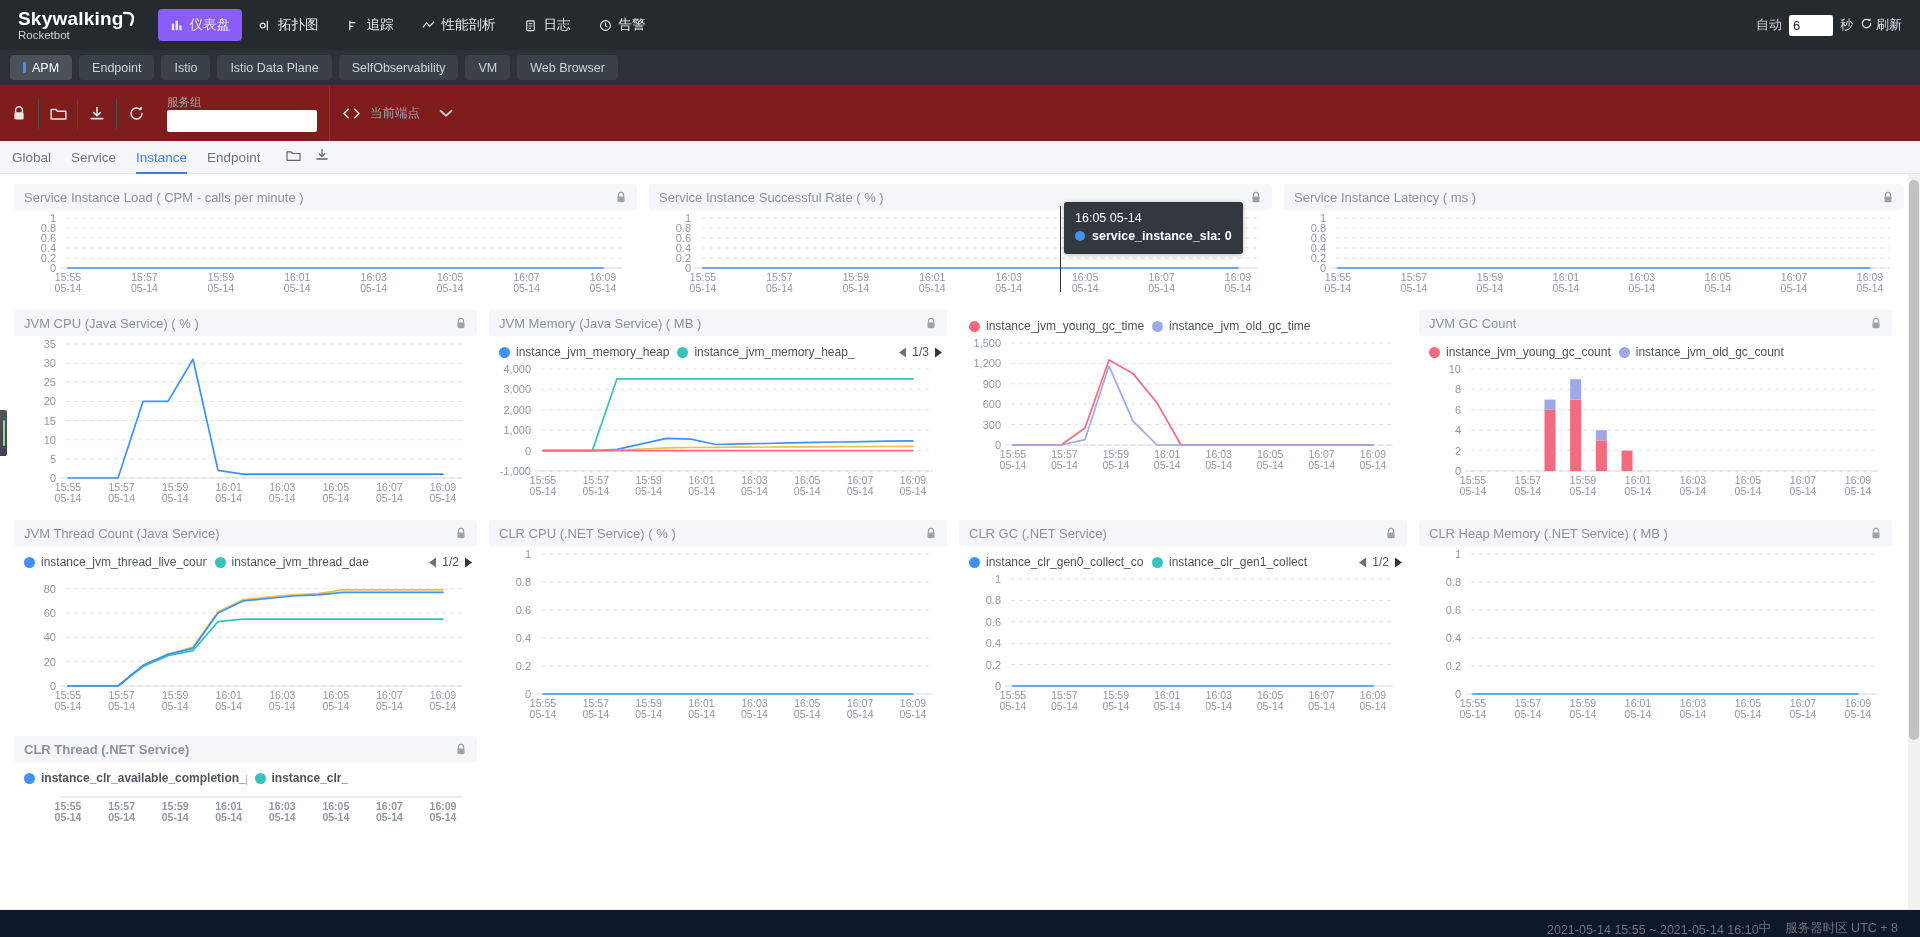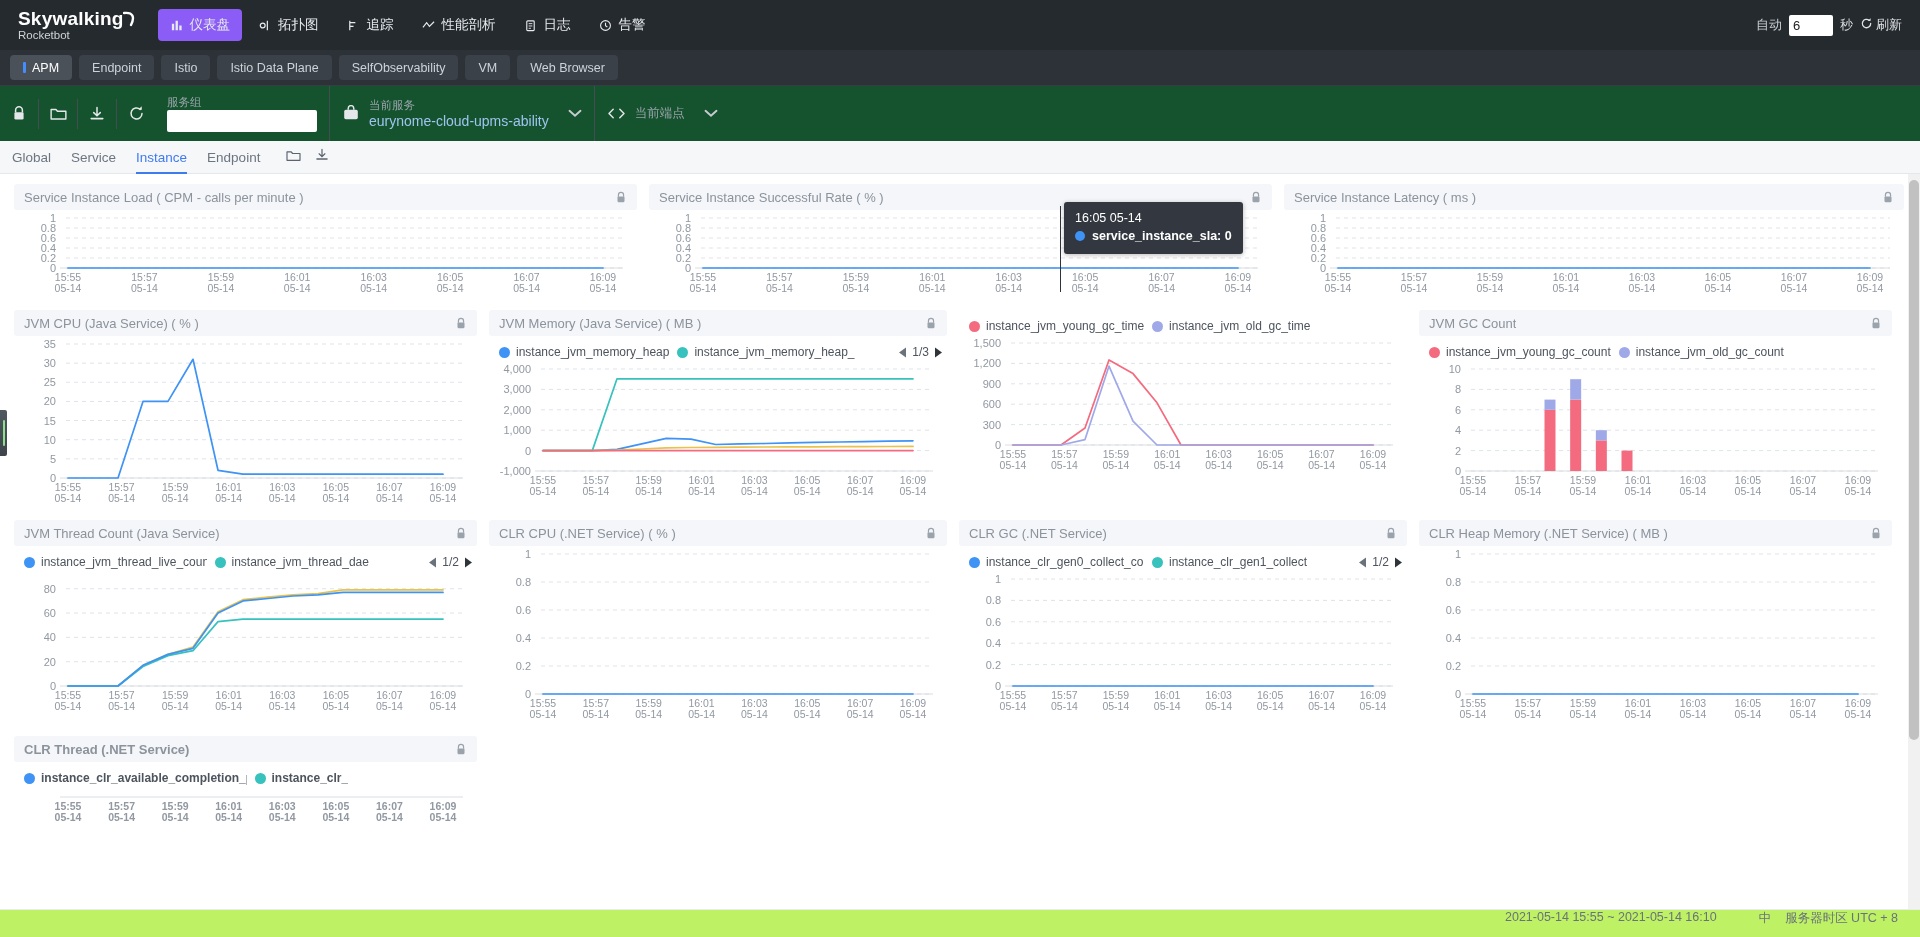--- a/index.html
+++ b/index.html
@@ -44,21 +44,21 @@
   .typebtn {
     height: 25px; padding: 0 13px; border-radius: 4px; background: #3a4149;
     color: #cdd3d9; font-size: 12.5px; display: flex; align-items: center;
     cursor: pointer; white-space: nowrap;
   }
   .typebtn.active { background: #4a5159; color: #fff; }
   .typebtn.active .dot { width: 3px; height: 11px; background: #448dfe; margin-right: 6px; border-radius: 1px; }
 
   
   .seltoolbar {
-    height: 56px; background: #14532d; display: flex; align-items: center;
+    height: 56px; background: #7f1d1d; display: flex; align-items: center;
     border-top: 1px solid #373d44;
   }
   .icobtn {
     width: 38px; height: 56px; display: flex; align-items: center; justify-content: center;
     color: #e4e8eb; cursor: pointer;
   }
   .vsep { width: 1px; height: 30px; background: #454c54; }
   .selgroup { display: flex; align-items: center; height: 100%; padding: 0 12px; gap: 9px; }
   .selgroup.bordered { border-left: 1px solid #454c54; }
   .selico { color: #dfe3e7; display: flex; align-items: center; }
@@ -132,23 +132,23 @@
   .vscroll {
     position: absolute; right: 0; top: 0; width: 12px; height: 100%; background: #f1f1f1;
   }
   .vscroll .thumb {
     position: absolute; top: 6px; left: 1px; width: 10px; height: 560px;
     background: #c1c1c1; border-radius: 5px;
   }
 
   
   .footer {
-    height: 28px; background: #bef264; border-top: 1px solid #e9ecef;
-    display: flex; align-items: flex-start; justify-content: flex-end;
-    padding-right: 22px; gap: 42px; font-size: 12.5px; color: #6a727c;
+    height: 28px; background: #0f172a; border-top: 1px solid #e9ecef;
+    display: flex; align-items: flex-end; justify-content: flex-end;
+    padding-right: 22px; font-size: 12.5px; color: #6a727c;
   }
   .footer .tz { display: flex; align-items: center; gap: 14px; }
 </style>
 </head>
 <body>
 
 <div class="topbar">
   <div class="brand">
     <div class="brand-name">
       <span>Skywalking</span><span class="swoosh"><svg width="13" height="16" viewBox="0 0 13 16">
@@ -279,37 +279,20 @@
       </svg>
     </div>
 
   <div class="selgroup">
     <div class="selfields">
       <span class="sellabel">服务组</span>
       <input class="textbox" value="" style="">
     </div>
   </div>
 
-  <div class="selgroup bordered">
-    <span class="selico">
-        <svg width="18" height="17" viewBox="0 0 18 17">
-          <rect x="2.2" y="4.8" width="13.6" height="9.4" rx="1.6" fill="#e4e8eb"></rect>
-          <path d="M6.2 4.8V3.4a2.8 2.8 0 015.6 0v1.4" stroke="#e4e8eb" stroke-width="1.5" fill="none"></path>
-        </svg>
-      </span>
-    <div class="selfields">
-      <span class="sellabel">当前服务</span>
-      <span class="selvalue">eurynome-cloud-upms-ability</span>
-    </div>
-    <span class="caret">
-        <svg width="14" height="9" viewBox="0 0 14 9">
-          <path d="M1.5 1.8L7 6.8l5.5-5" stroke="#c6ccd2" stroke-width="1.9" fill="none" stroke-linecap="round"></path>
-        </svg>
-      </span>
-  </div>
 
   <div class="selgroup bordered">
     <span class="selico">
         <svg width="19" height="13" viewBox="0 0 19 13">
           <path d="M6.2 2.2L2 6.5l4.2 4.3M12.8 2.2L17 6.5l-4.2 4.3" stroke="#dfe3e7" stroke-width="1.5" fill="none" stroke-linecap="round" stroke-linejoin="round"></path>
         </svg>
       </span>
     <div class="selfields">
       <span class="selvalue dim">当前端点</span>
     </div>

